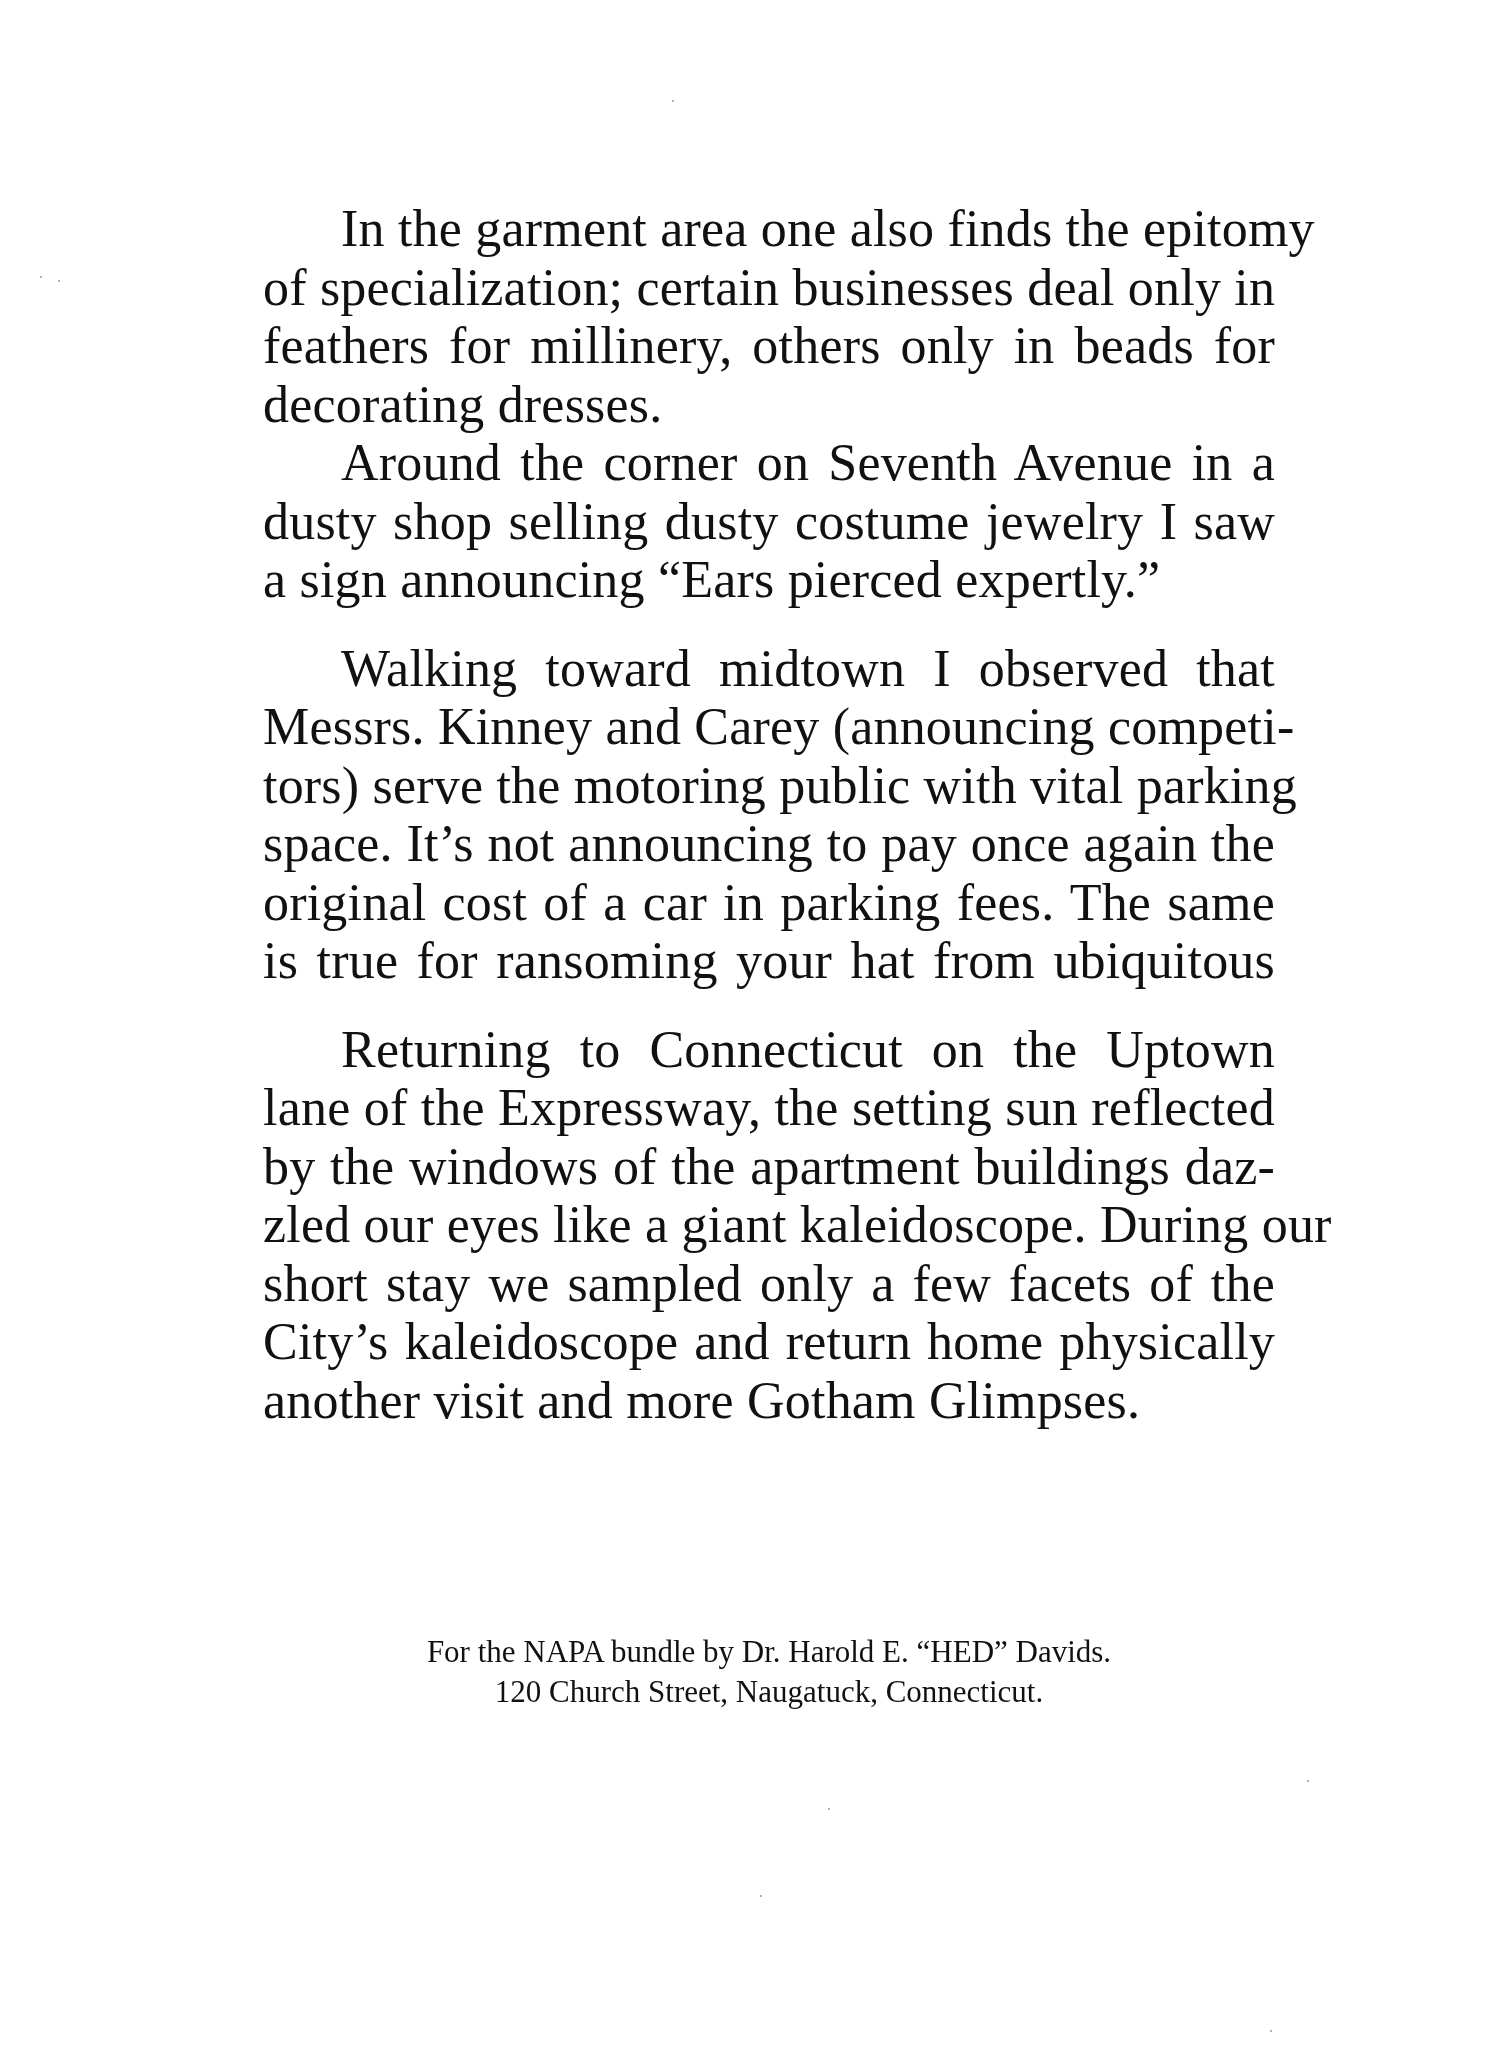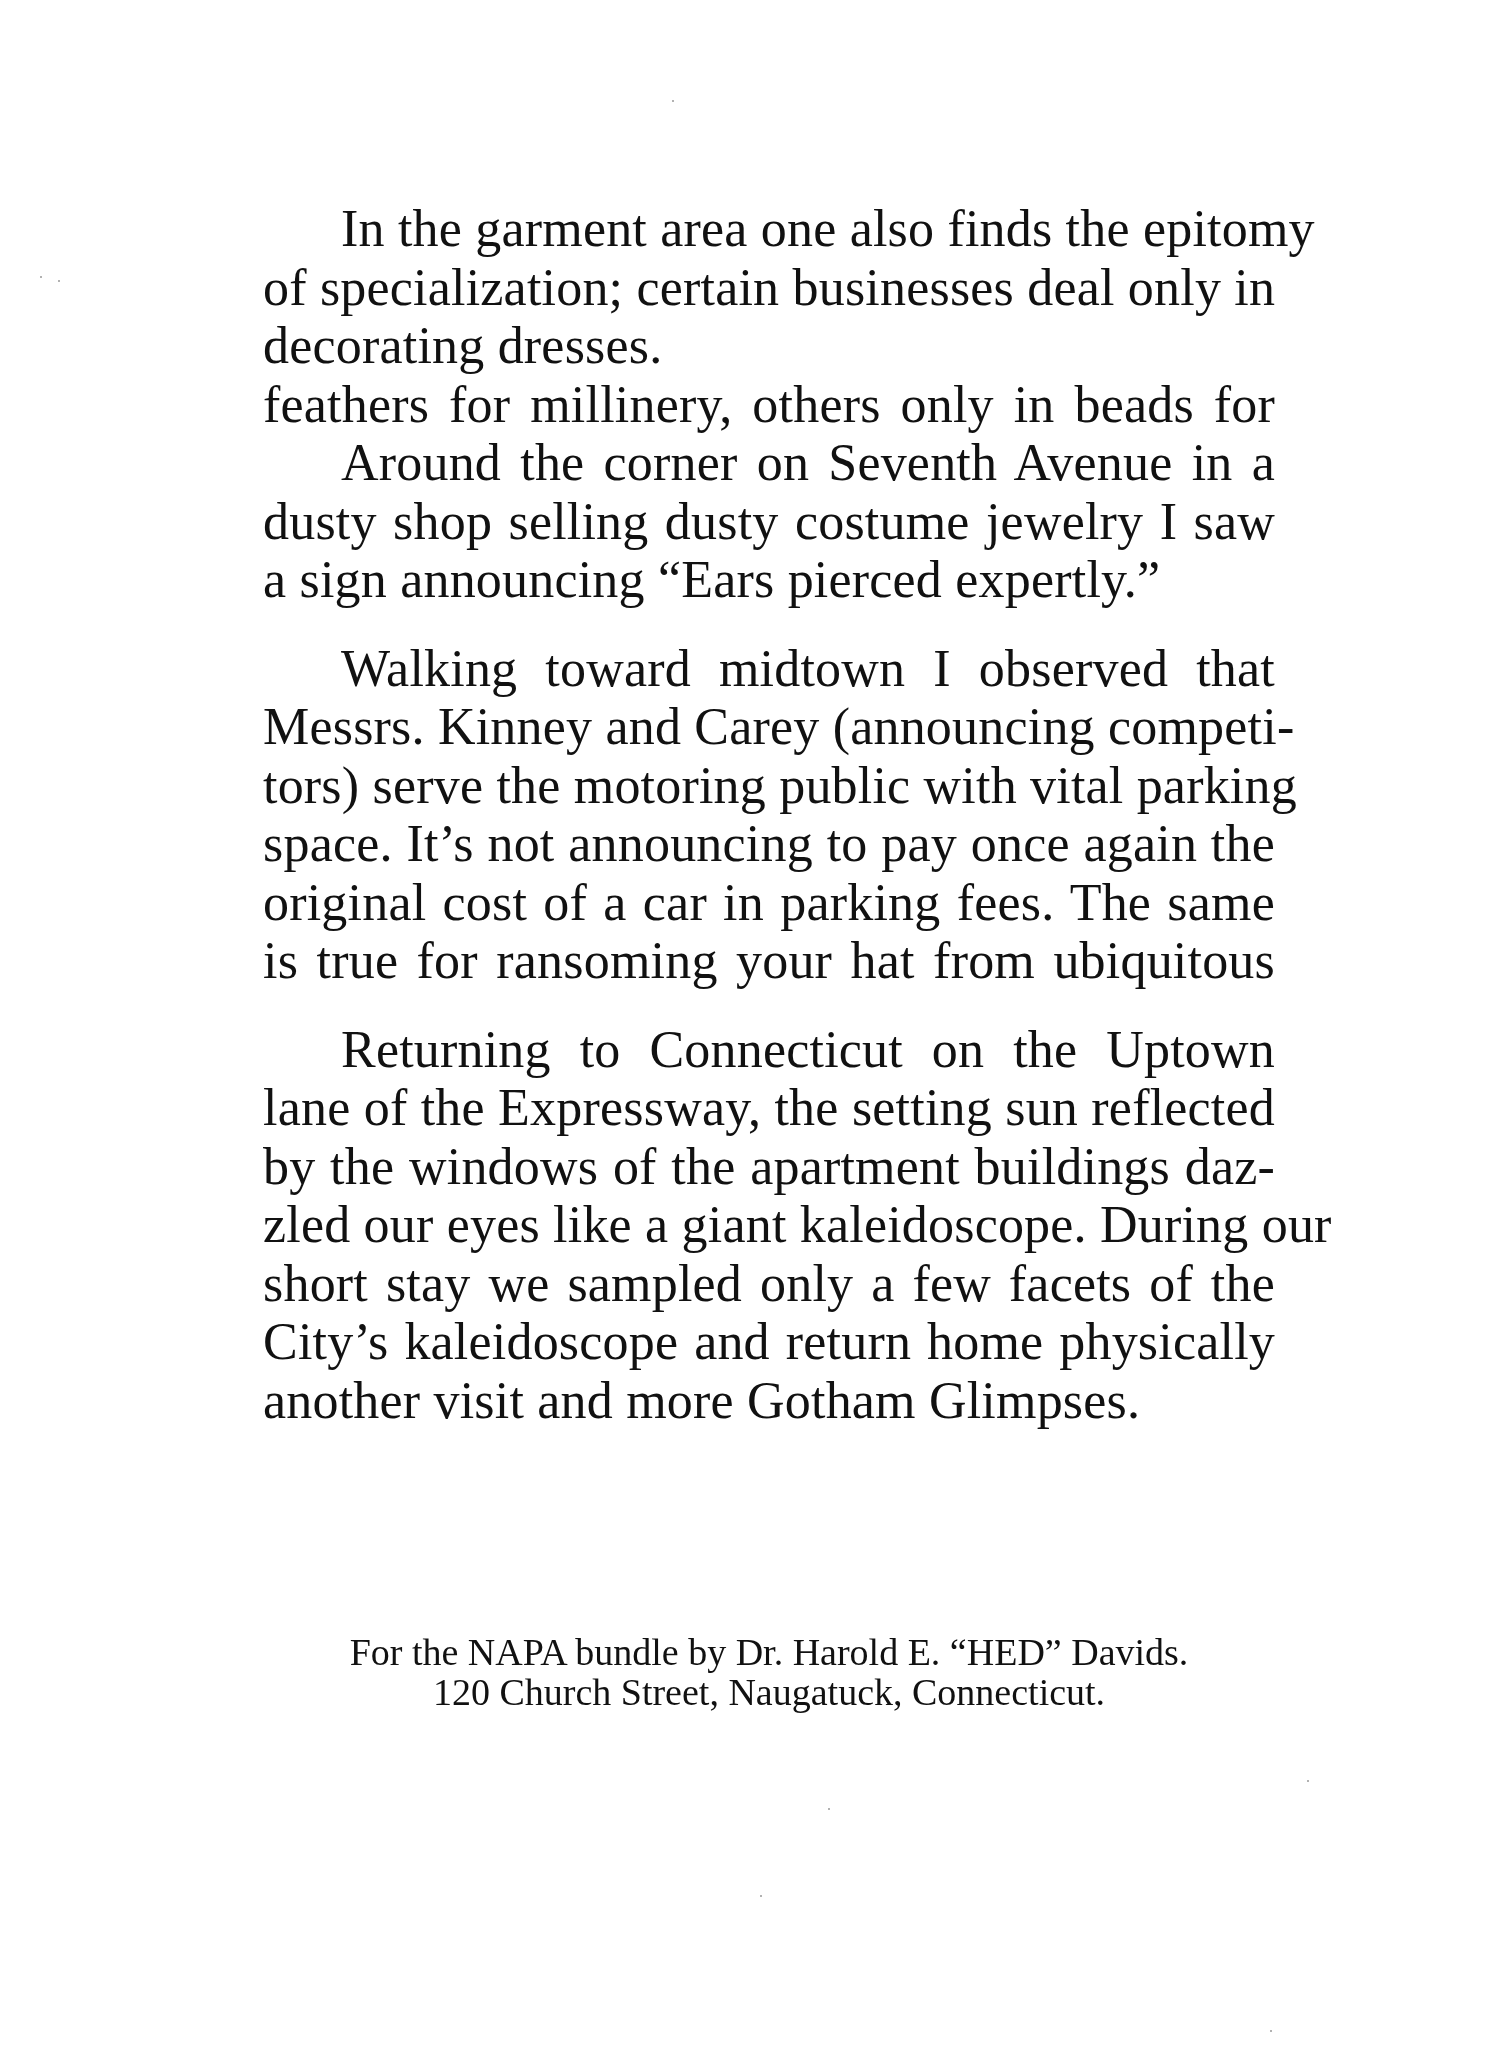--- a/index.html
+++ b/index.html
@@ -34,40 +34,40 @@
     .gap { height: 30px; }
     .footer {
       position: absolute;
       left: 263px;
       top: 1632px;
       width: 1012px;
       text-align: center;
     }
     .footer .fline {
       display: block;
-      font-size: 38px;
+      font-size: 31px;
       line-height: 40px;
     }
     .speck {
       position: absolute;
       width: 2px; height: 2px;
       background: #999;
       border-radius: 50%;
     }
   </style>
 </head>
 <body>
 
 <div class="page">
 
   <div class="para">
     <span class="line indent">In the garment area one also finds the epitomy</span>
     <span class="line">of specialization; certain businesses deal only in</span>
+    <span class="line">feathers for millinery, others only in beads for</span>
     <span class="line last">decorating dresses.</span>
-    <span class="line">feathers for millinery, others only in beads for</span>
   </div>
 
   <div class="para">
     <span class="line indent">Around the corner on Seventh Avenue in a</span>
     <span class="line">dusty shop selling dusty costume jewelry I saw</span>
     <span class="line last">a sign announcing “Ears pierced expertly.”</span>
   </div>
   <div class="gap"></div>
 
   <div class="para">

